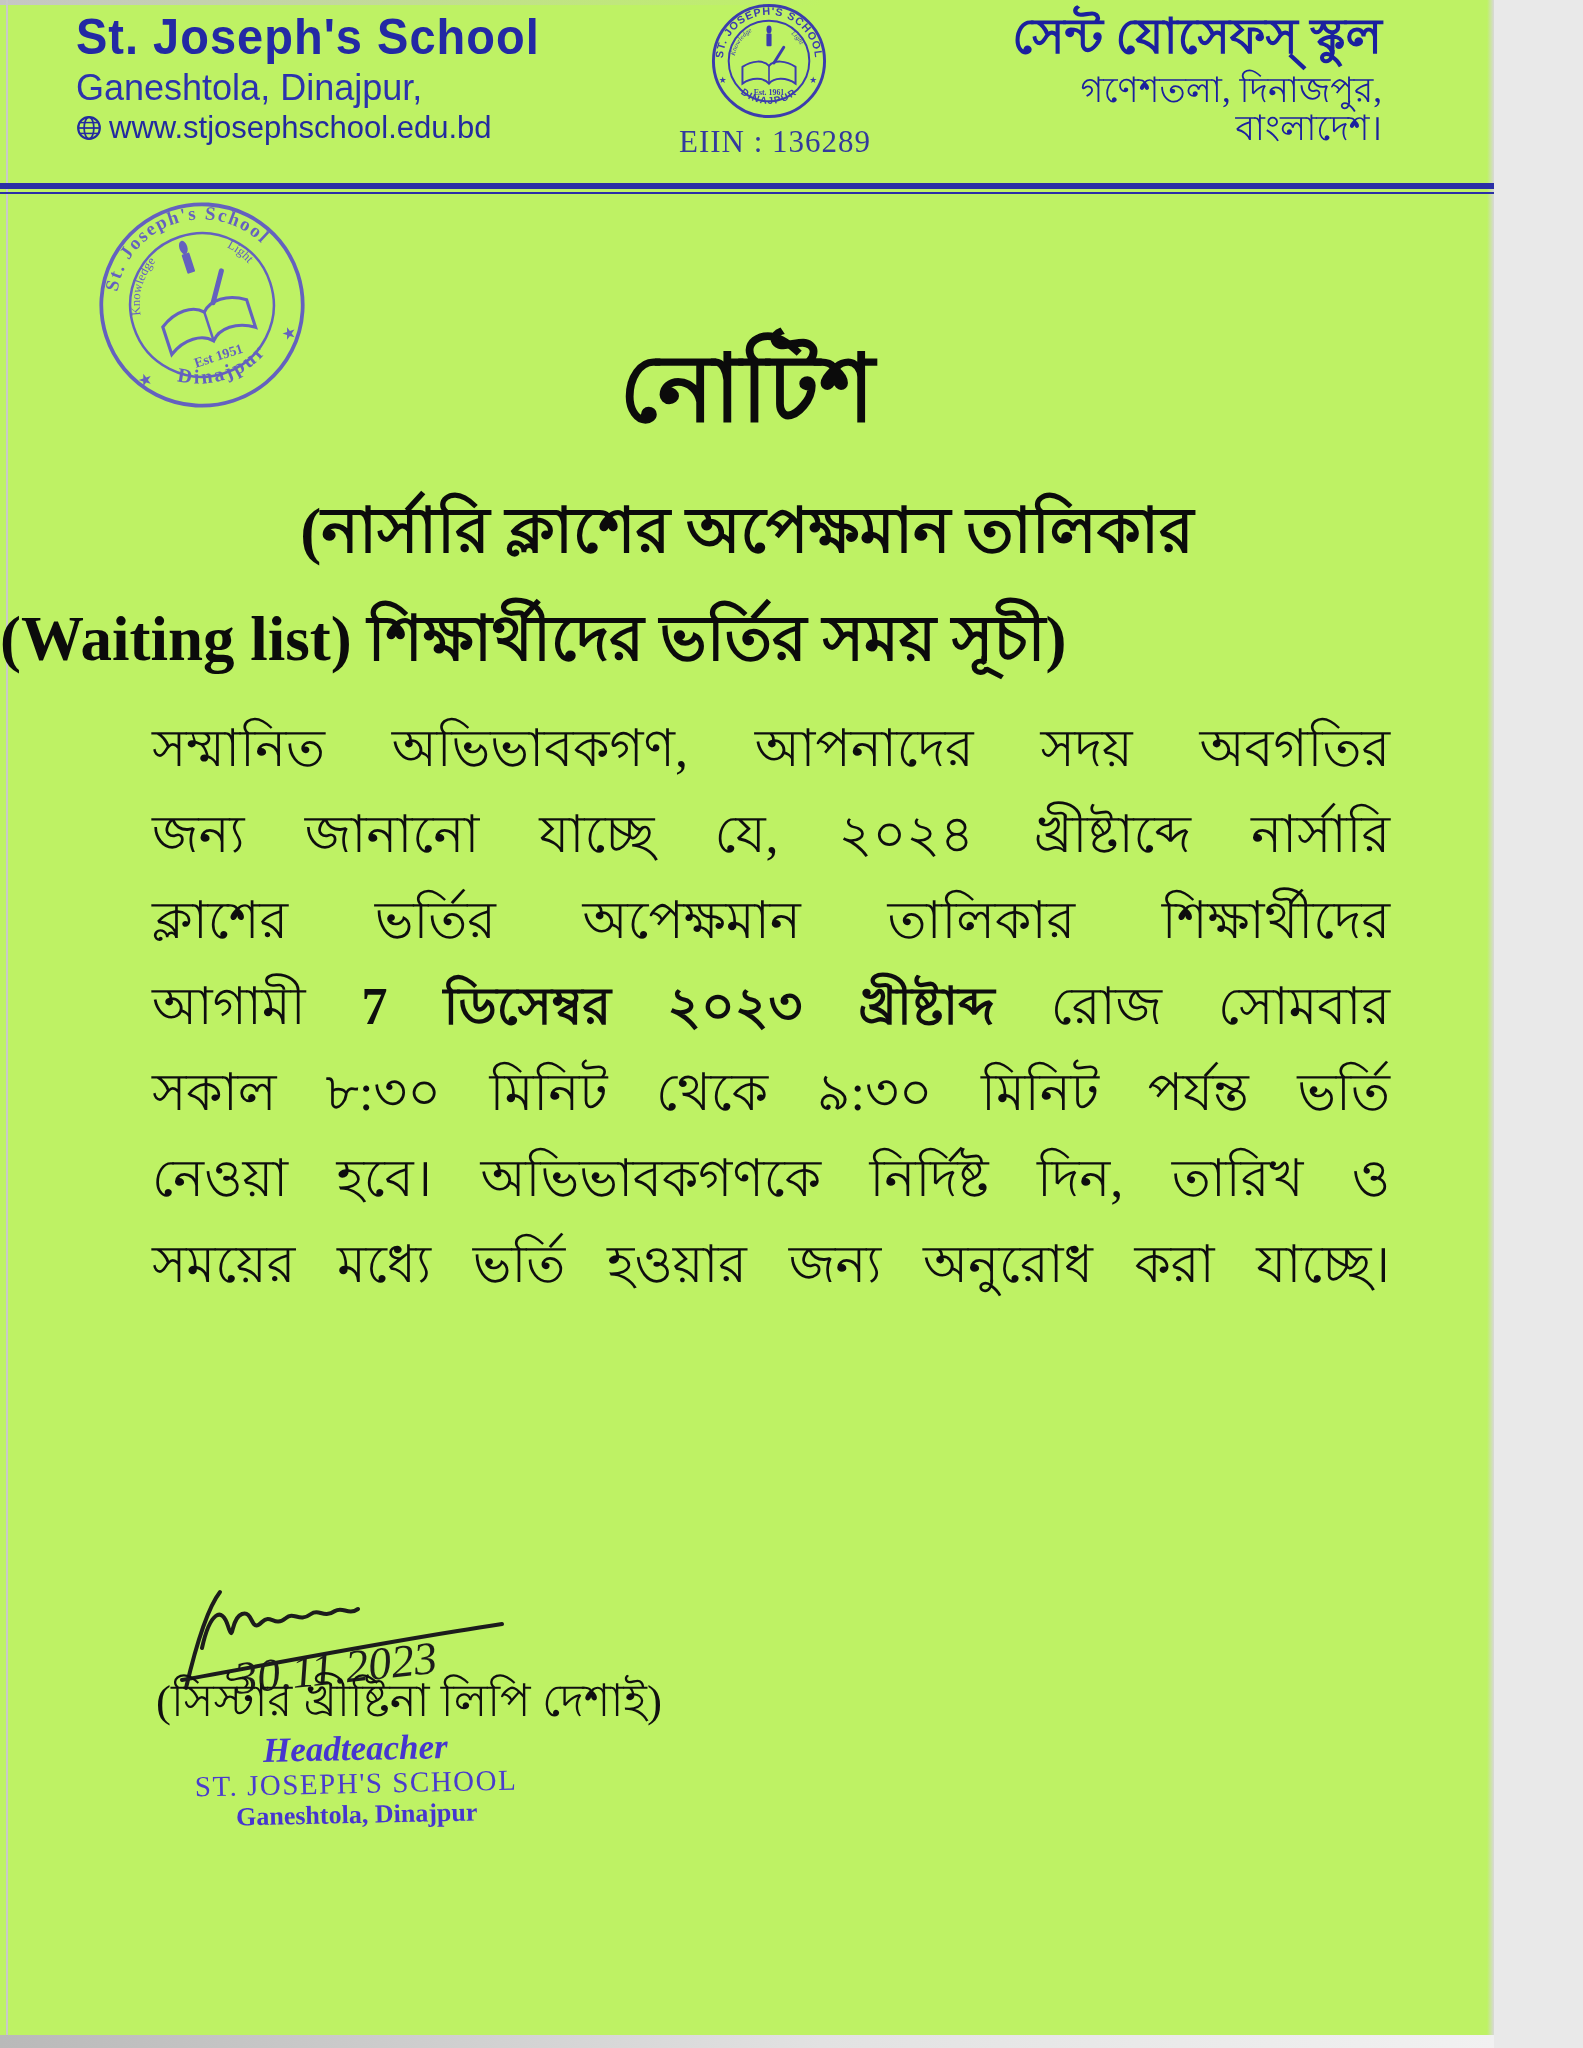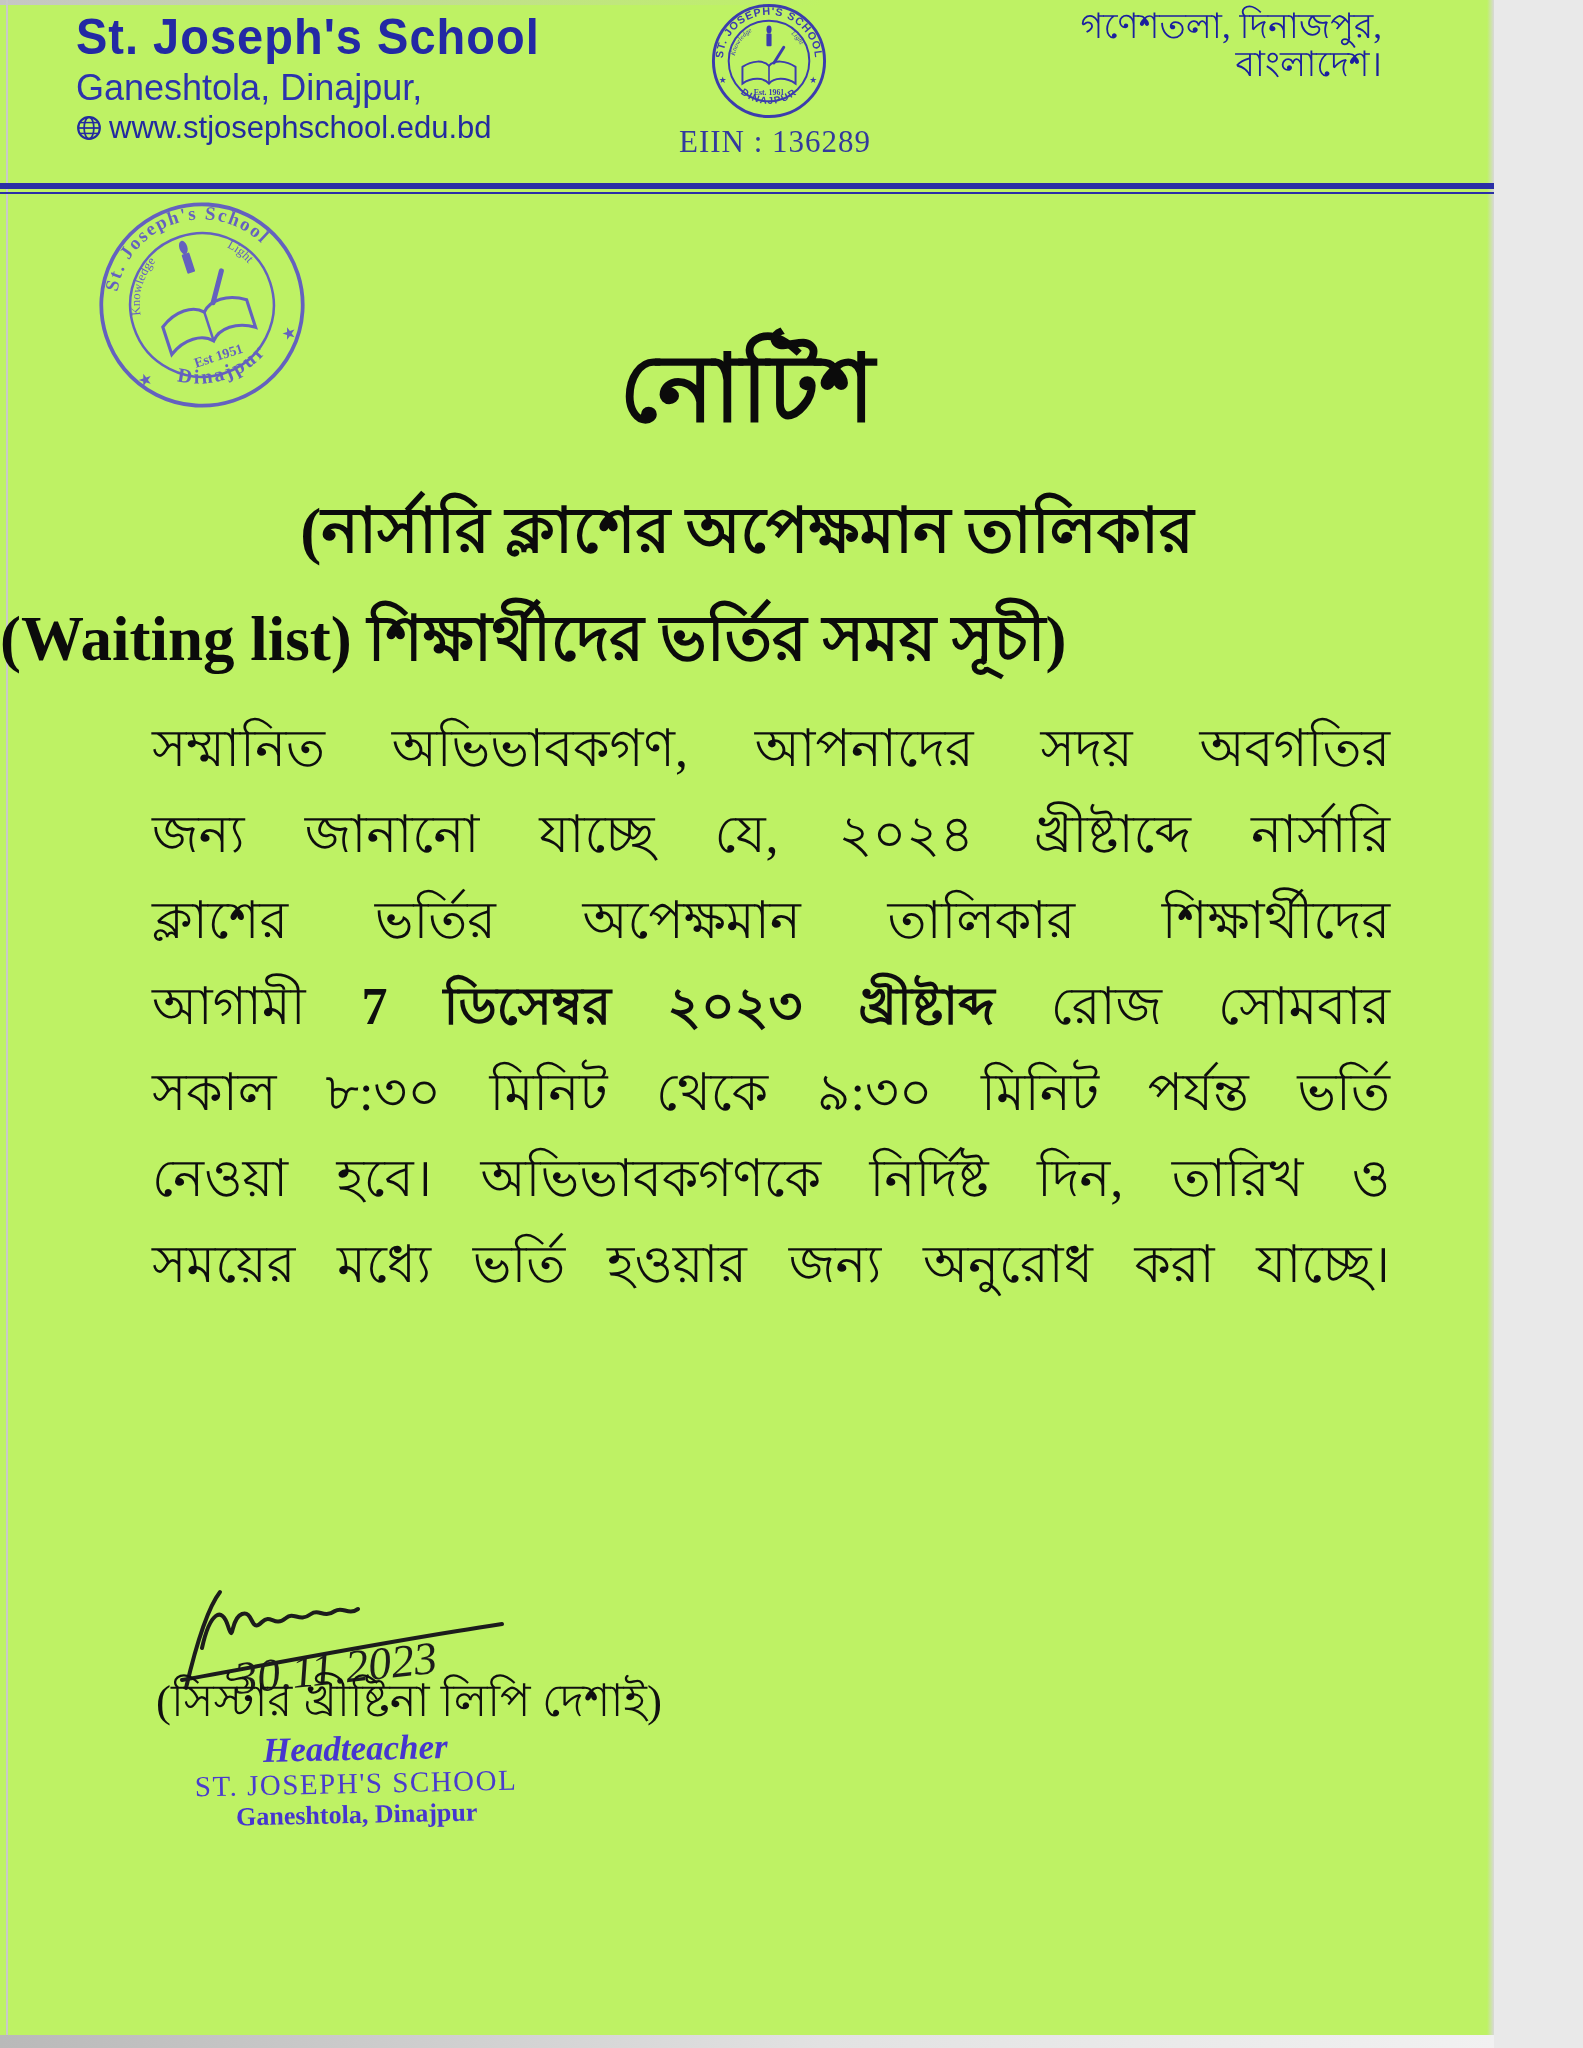--- a/index.html
+++ b/index.html
@@ -25,21 +25,21 @@
   .globe{width:26px;height:26px;flex:0 0 auto;}
 
   
   .hdr-seal{position:absolute;left:710px;top:2px;width:118px;height:118px;}
   .eiin{position:absolute;left:640px;top:124px;width:270px;text-align:center;
         font-size:31px;color:#333a9d;letter-spacing:1px;}
 
   
   .hdr-bn{position:absolute;right:112px;top:8px;text-align:right;color:#1b209e;}
   .bn-title{font-size:49px;font-weight:bold;line-height:58px;}
-  .bn-addr{font-size:35px;line-height:38px;}
+  .bn-addr{font-size:35px;line-height:38px;margin-top:6px;}
 
   
   .rule-thick{position:absolute;left:0;top:183px;width:100%;height:6px;background:#2b2fa6;}
   .rule-thin{position:absolute;left:0;top:192px;width:100%;height:2px;background:#2b2fa6;}
 
   
   .stamp{position:absolute;left:95px;top:198px;width:214px;height:214px;
          transform:rotate(-18deg);opacity:.9;}
 
   
@@ -126,20 +126,21 @@
       <rect x="57.4" y="32" width="5.2" height="13" rx="1" fill="#3c3cae"></rect>
       <line x1="75" y1="46" x2="65" y2="62" stroke="#3c3cae" stroke-width="3" stroke-linecap="round"></line>
       <path class="seal-stroke" stroke-width="2" d="M 33,66 C 43,59 55,59 60,65 C 65,59 77,59 87,66 L 87,83 C 77,76 65,77 60,83 C 55,77 43,76 33,83 Z"></path>
       <line x1="60" y1="65" x2="60" y2="83" stroke="#3c3cae" stroke-width="1.6"></line>
     </g>
     <text class="seal-text" x="60" y="95" text-anchor="middle" font-size="8" font-weight="bold">Est. 1961</text>
   </svg>
   <div class="eiin">EIIN : 136289</div>
 
   <div class="hdr-bn">
+    <div class="bn-title">সেন্ট যোসেফস্ স্কুল</div>
     <div class="bn-addr">
       <div>গণেশতলা, দিনাজপুর,</div>
       <div>বাংলাদেশ।</div>
     </div>
   </div>
 
   <div class="rule-thick"></div>
   <div class="rule-thin"></div>
 
   <svg class="stamp" viewBox="0 0 170 170">

